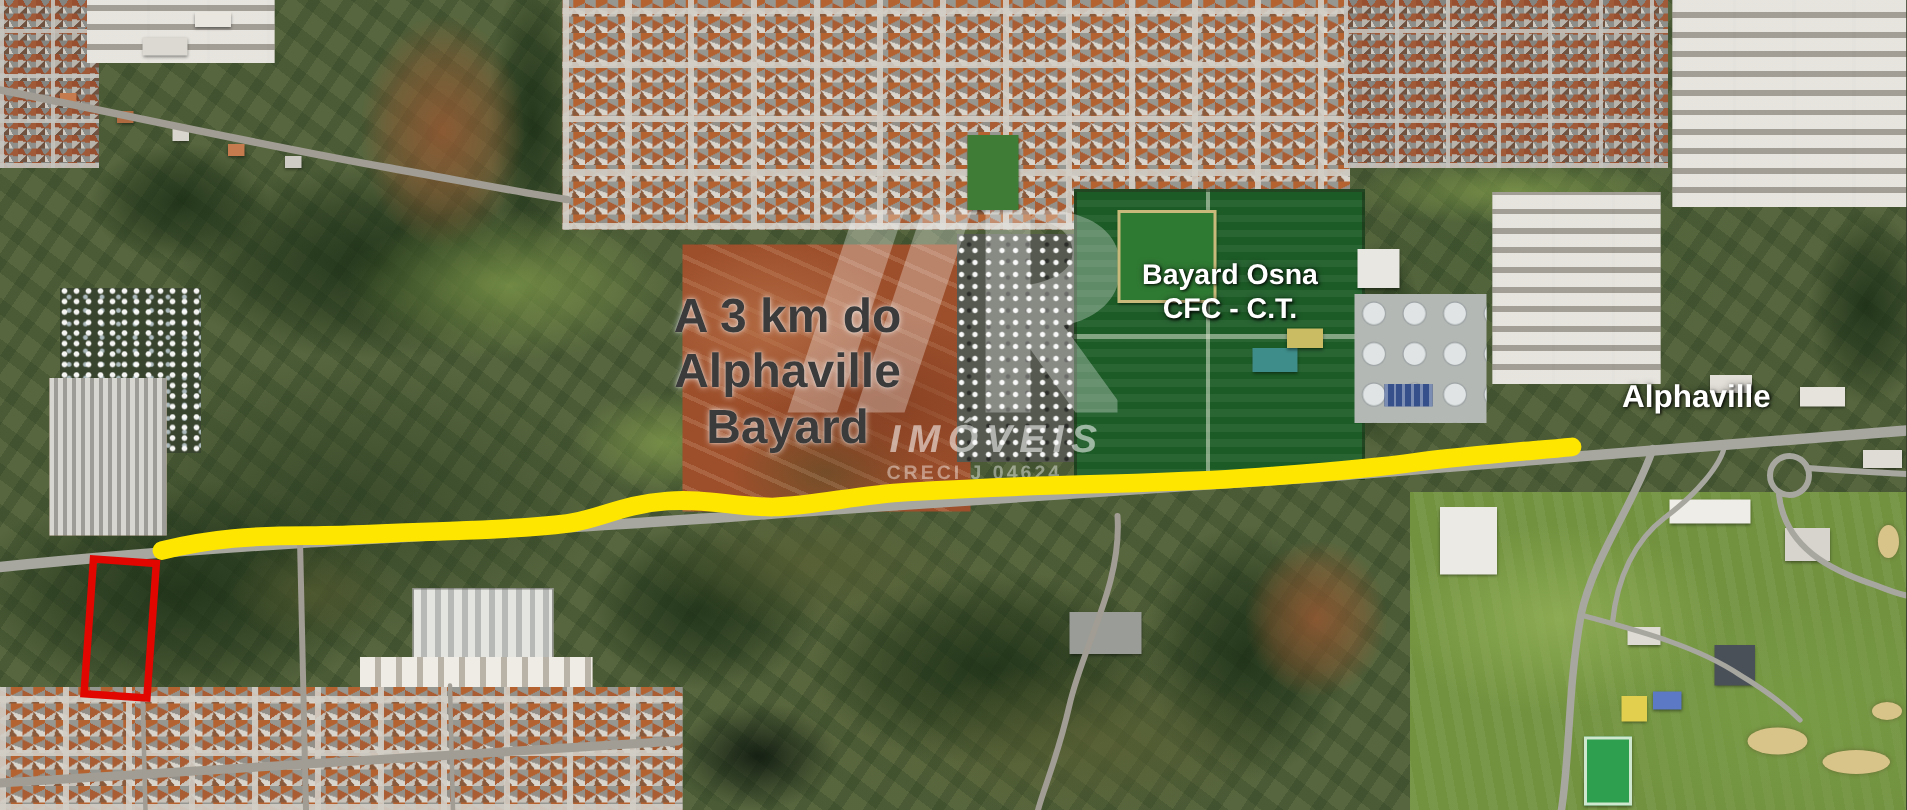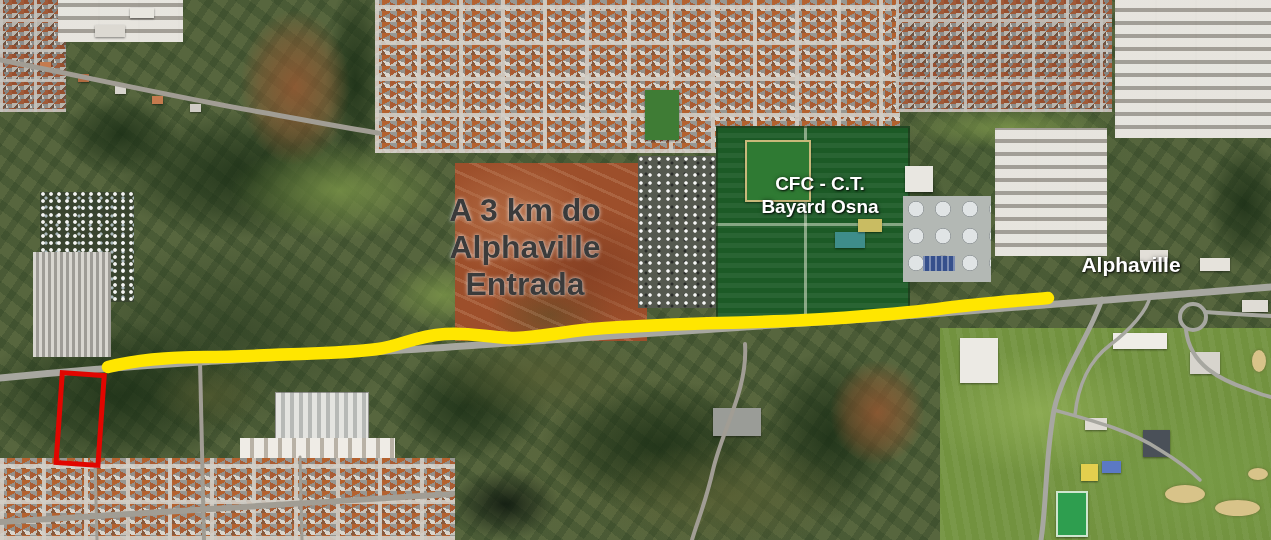--- a/index.html
+++ b/index.html
@@ -175,35 +175,46 @@
     <path class="road minor" stroke-width="6" d="M0,522 C140,512 300,504 452,494"></path>
     <path class="road minor" stroke-width="3" d="M95,462 L97,540 M300,457 L302,540"></path>
     <path class="road minor" stroke-width="4" d="M745,344 C748,390 722,430 713,470 C705,505 697,522 692,540"></path>
     <path class="road minor" stroke-width="5" d="M0,60 C90,78 180,98 260,112 C310,121 345,128 378,133"></path>
     <path class="road" stroke-width="5" d="M1102,299 C1090,335 1062,372 1054,410 C1045,460 1047,500 1041,540"></path>
     <circle class="road" stroke-width="4" cx="1193" cy="317" r="13"></circle>
     <path class="road" stroke-width="4" d="M1205,312 C1230,314 1250,315 1271,316 M1186,330 C1190,365 1220,380 1250,390 C1260,394 1266,396 1271,397"></path>
     <path class="road" stroke-width="3.5" d="M1054,410 C1090,420 1130,430 1160,450 C1180,462 1190,470 1200,480 M1150,296 C1148,310 1130,330 1110,345 C1090,360 1078,385 1075,415"></path>
   </svg>
 
+  <div class="abs" style="left:515px;top:135px;width:230px;height:200px">
+    <svg width="230" height="145">
+      <g fill="rgba(255,255,255,0.30)">
+        <polygon points="55,5 88,5 43,140 10,140"></polygon>
+        <polygon points="100,5 133,5 88,140 55,140"></polygon>
+        <path d="M142,5 h30 v135 h-30 z M178,5 c38,0 54,18 54,38 c0,22 -17,35 -38,39 l42,58 h-34 l-40,-56 v-28 c22,-2 38,-9 38,-23 c0,-13 -12,-21 -30,-22 z"></path>
+      </g>
+    </svg>
+    <div class="wm" style="position:absolute;left:78px;top:142px">IMÓVEIS</div>
+    <div class="wm-sub" style="position:absolute;left:76px;top:172px">CRECI J 04624</div>
+  </div>
 
   <svg class="layer" width="1271" height="540">
     <path class="yellow-route" d="M108,367 C140,359 170,357 205,357 C240,357 260,355 300,354 C330,353 355,352 378,349
          C400,346 415,336 445,334 C470,332 490,338 515,338 C545,337 570,330 605,328
          C640,326 680,324 720,323 C760,322 800,321 840,318 C880,315 910,313 945,308
          C975,304 1015,301 1048,298"></path>
   </svg>
   <div class="abs red-rect" style="left:60px;top:370px;width:37px;height:85px"></div>
 
   <div class="abs lbl lbl-dark" style="left:437px;top:192px;width:176px">
     <div>A 3 km do</div>
     <div>Alphaville</div>
-    <div>Entrada</div>
+    <div>Bayard</div>
   </div>
   <div class="abs lbl lbl-light lbl-cfc" style="left:752px;top:172px;width:136px">
+    <div>Bayard Osna</div>
     <div>CFC - C.T.</div>
-    <div>Bayard Osna</div>
   </div>
   <div class="abs lbl lbl-light lbl-entrada" style="left:1072px;top:250px;width:118px">
     <div>Alphaville</div>
   </div>
 
 </div>
 
 </body></html>

